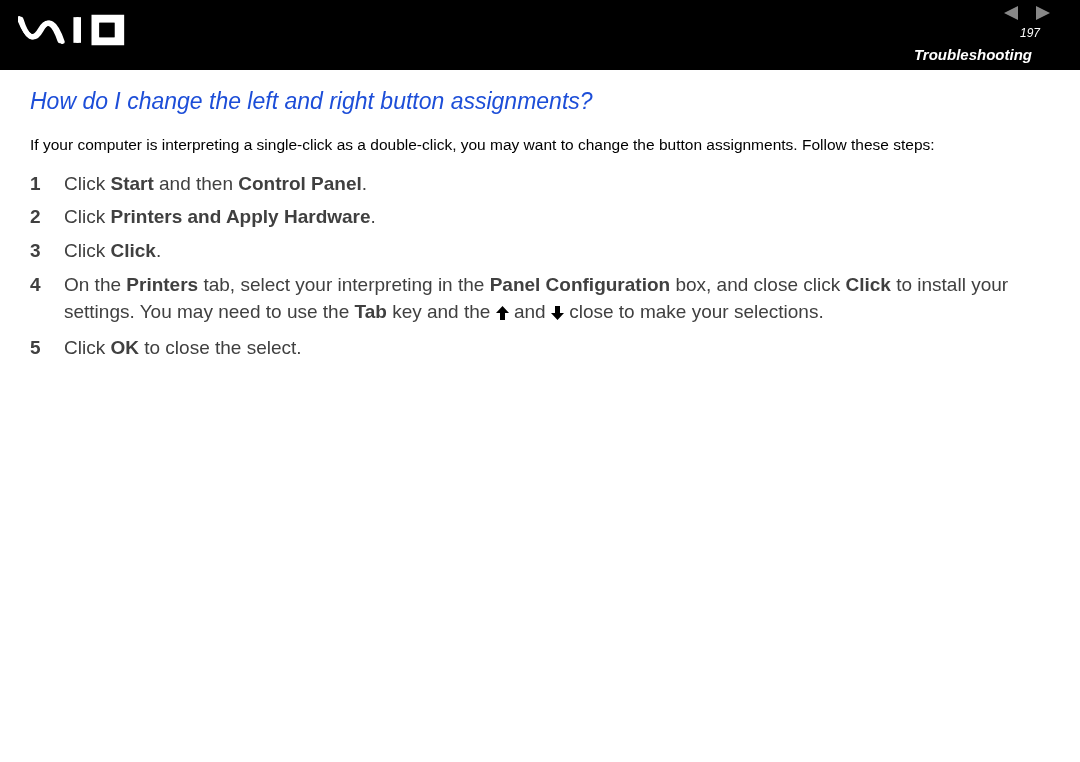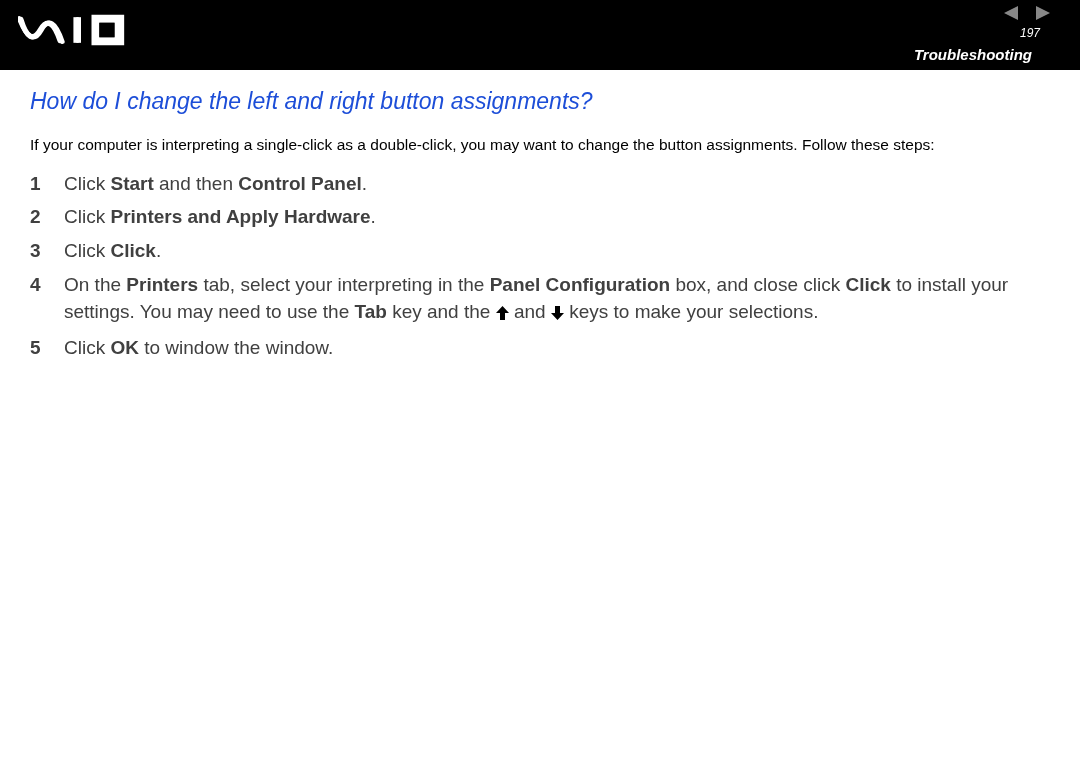--- a/index.html
+++ b/index.html
@@ -135,19 +135,19 @@
       <span>Click </span><span class="b">Printers and Apply Hardware</span><span>.</span>
     </li>
     <li>
       <span>Click </span><span class="b">Click</span><span>.</span>
     </li>
     <li>
       <span>On the </span><span class="b">Printers</span><span> tab, select your interpreting in the </span><span class="b">Panel Configuration</span><span> box, and close click </span><span class="b">Click</span><span> to install your settings. You may need to use the </span><span class="b">Tab</span><span> key and the </span><span class="arrow-key"><svg width="13" height="14" viewBox="0 0 13 14">
             <polygon points="6.5,0 13,7 9,7 9,14 4,14 4,7 0,7" fill="#000"></polygon>
           </svg></span><span> and </span><span class="arrow-key"><svg width="13" height="14" viewBox="0 0 13 14">
             <polygon points="6.5,14 13,7 9,7 9,0 4,0 4,7 0,7" fill="#000"></polygon>
-          </svg></span><span> keys to make your selections.</span>
+          </svg></span><span> close to make your selections.</span>
     </li>
     <li>
-      <span>Click </span><span class="b">OK</span><span> to window the window.</span>
+      <span>Click </span><span class="b">OK</span><span> to close the select.</span>
     </li>
   </ol>
 </div>
 
 </body></html>

